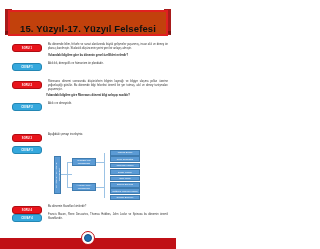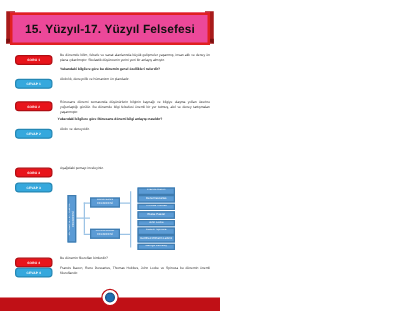--- a/index.html
+++ b/index.html
@@ -22,22 +22,22 @@
   .ribbon-left:after{
     content:"";position:absolute;left:0;top:22px;width:0;height:0;
     border-left:7px solid #7d1010;border-bottom:4px solid transparent;
   }
   .ribbon-right:after{
     content:"";position:absolute;right:0;top:22px;width:0;height:0;
     border-right:7px solid #7d1010;border-bottom:4px solid transparent;
   }
   .title-box{
     position:absolute;left:3px;top:1px;right:3px;height:22px;
-    border:2px solid #e02020;background:#ec4899;
-    display:flex;align-items:center;justify-content:center;
+    border:2px solid #e02020;background:#c2410c;
+    display:flex;align-items:flex-end;justify-content:center;
   }
   .title-text{
     font-size:9.5px;font-weight:bold;color:#111;letter-spacing:.1px;
     white-space:nowrap;
   }
 
   
   .qa{position:absolute;left:0;width:176px;}
   .row{display:flex;align-items:flex-start;}
   .badge{

